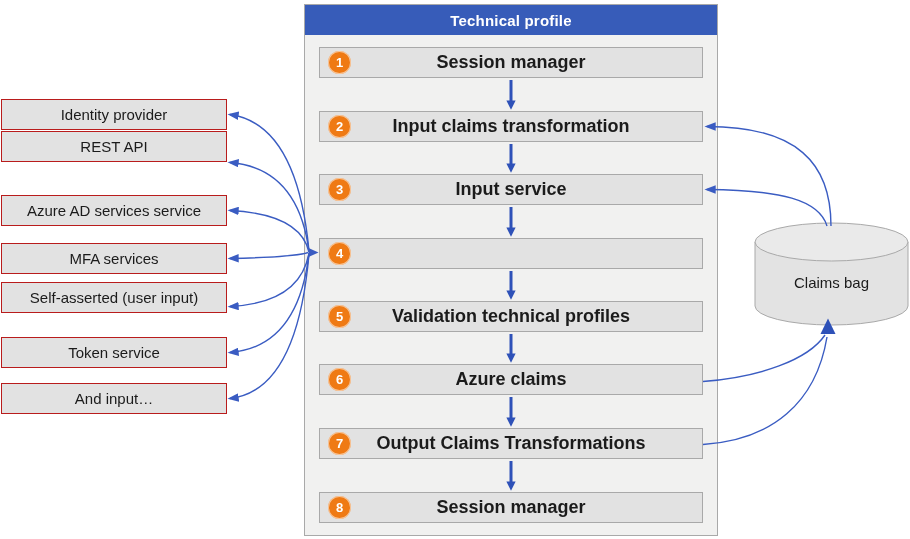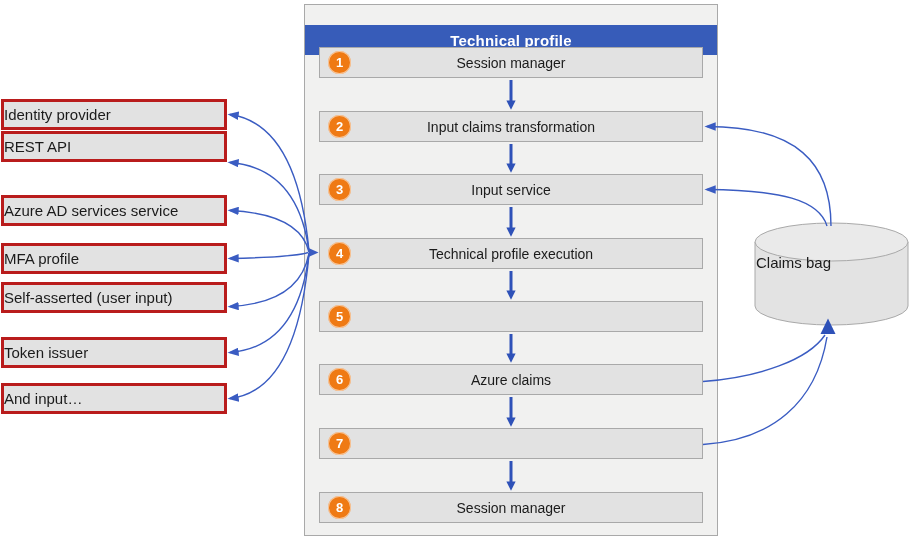--- a/index.html
+++ b/index.html
@@ -10,50 +10,50 @@
     color:#1b1b1b;
   }
   
   .tp-container{
     position:absolute;left:304px;top:4px;width:414px;height:532px;
     background:#f1f1f0;border:1px solid #a9a9a9;box-sizing:border-box;
   }
   .tp-header{
     position:absolute;left:0;top:0;width:100%;height:30px;
     background:#375cb9;display:flex;align-items:center;justify-content:center;
-    color:#ffffff;font-size:15px;font-weight:bold;letter-spacing:.2px;margin-top:20px;
+    color:#ffffff;font-size:15px;font-weight:bold;letter-spacing:.2px;
   }
   
   .step{
     position:absolute;left:319px;width:384px;height:31px;box-sizing:border-box;
     background:#e2e2e2;border:1px solid #a9a9a9;
     display:flex;align-items:center;justify-content:center;
   }
-  .step .label{font-size:14px;}
+  .step .label{font-size:18px;font-weight:bold;}
   .badge{
     position:absolute;left:8px;top:3px;width:23px;height:23px;border-radius:50%;
     background:#ef7a14;color:#ffffff;font-size:13px;font-weight:bold;
     display:flex;align-items:center;justify-content:center;
     box-shadow:0 0 0 1px rgba(255,255,255,.55) inset;
   }
   .s1{top:47px}.s2{top:111px}.s3{top:174px}.s4{top:238px}
   .s5{top:301px}.s6{top:364px}.s7{top:428px}.s8{top:492px}
   
   .svcbox{
     position:absolute;left:1px;width:226px;height:31px;box-sizing:border-box;
-    background:#e2e2e2;border:3px solid #b91c1c;
-    display:flex;align-items:center;font-size:15px;
+    background:#e2e2e2;border:1px solid #b91c1c;
+    display:flex;align-items:center;justify-content:center;font-size:15px;
   }
   .e1{top:99px}.e2{top:131px}.e3{top:195px}.e4{top:243px}
   .e5{top:282px}.e6{top:337px}.e7{top:383px}
   
   svg.overlay{position:absolute;left:0;top:0;width:910px;height:539px;pointer-events:none;}
   .claims-label{
-    position:absolute;left:756px;top:250px;width:151px;height:24px;
-    display:flex;align-items:center;font-size:15px;
+    position:absolute;left:756px;top:270px;width:151px;height:24px;
+    display:flex;align-items:center;justify-content:center;font-size:15px;
   }
 </style>
 </head>
 <body>
 
 <div class="tp-container">
   <div class="tp-header">
     <span>Technical profile</span>
   </div>
 </div>
@@ -65,54 +65,55 @@
 <div class="step s2">
   <span class="badge">2</span>
   <span class="label">Input claims transformation</span>
 </div>
 <div class="step s3">
   <span class="badge">3</span>
   <span class="label">Input service</span>
 </div>
 <div class="step s4">
   <span class="badge">4</span>
-  <span class="label">Technical profile execution</span>
 </div>
 <div class="step s5">
   <span class="badge">5</span>
+  <span class="label">Validation technical profiles</span>
 </div>
 <div class="step s6">
   <span class="badge">6</span>
   <span class="label">Azure claims</span>
 </div>
 <div class="step s7">
   <span class="badge">7</span>
+  <span class="label">Output Claims Transformations</span>
 </div>
 <div class="step s8">
   <span class="badge">8</span>
   <span class="label">Session manager</span>
 </div>
 
 <div class="svcbox e1">
   <span>Identity provider</span>
 </div>
 <div class="svcbox e2">
   <span>REST API</span>
 </div>
 <div class="svcbox e3">
   <span>Azure AD services service</span>
 </div>
 <div class="svcbox e4">
-  <span>MFA profile</span>
+  <span>MFA services</span>
 </div>
 <div class="svcbox e5">
   <span>Self-asserted (user input)</span>
 </div>
 <div class="svcbox e6">
-  <span>Token issuer</span>
+  <span>Token service</span>
 </div>
 <div class="svcbox e7">
   <span>And input…</span>
 </div>
 
 <svg class="overlay" viewBox="0 0 910 539">
   <defs>
     <marker id="head" viewBox="0 0 10 10" refX="0.5" refY="5" markerWidth="3.5" markerHeight="3.1" orient="auto">
       <path d="M0,0 L10,5 L0,10 Z" fill="#2e51b8"></path>
     </marker>

